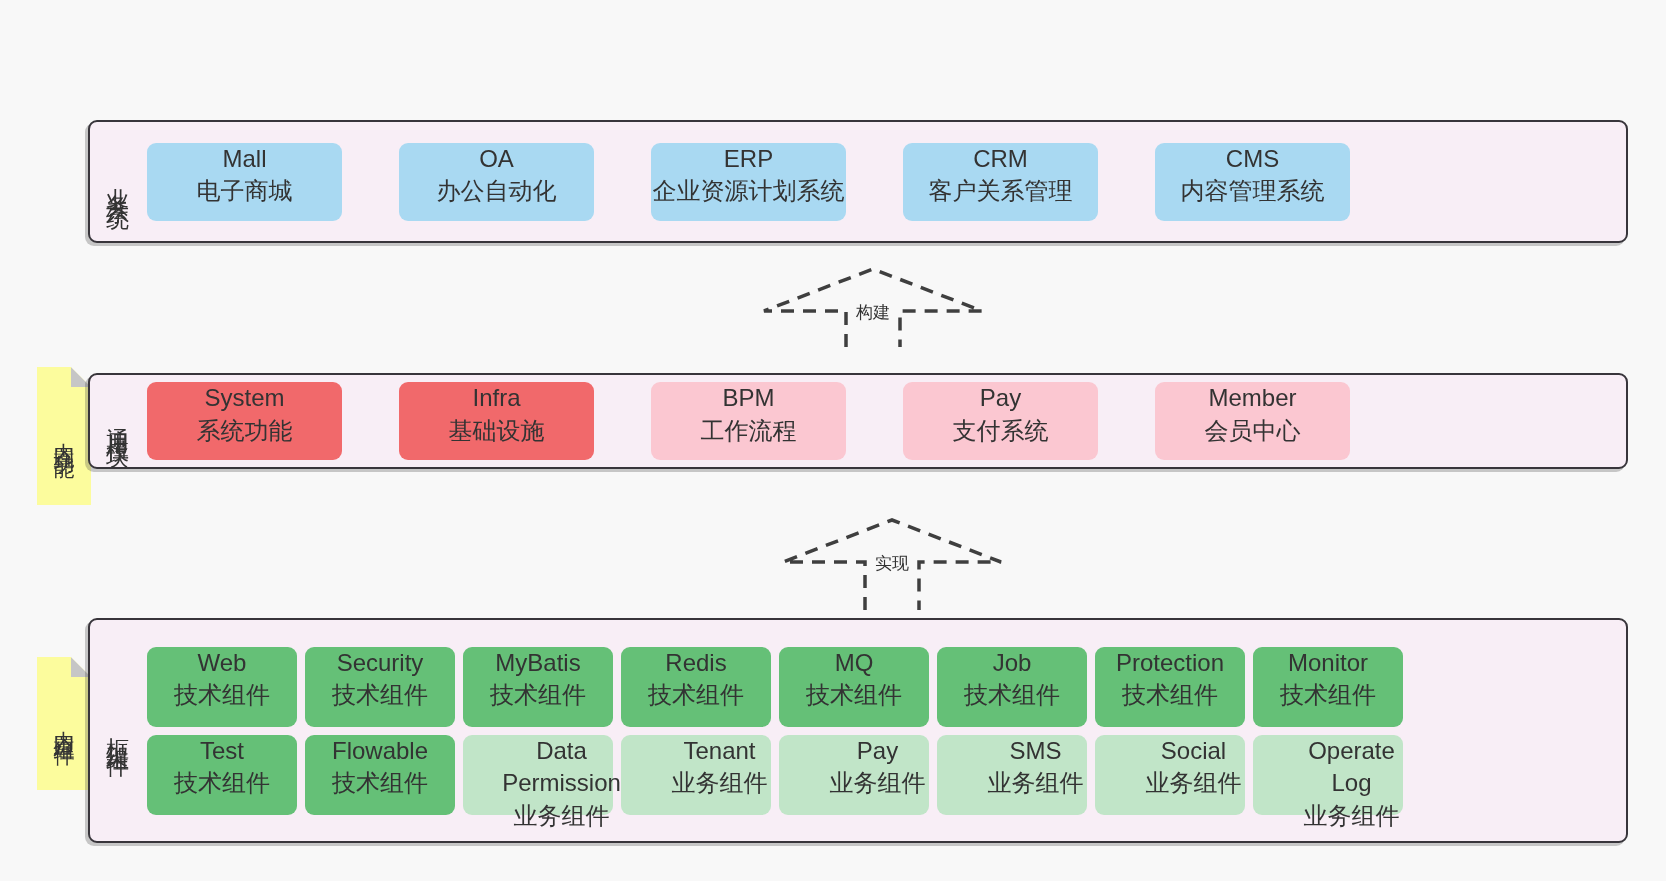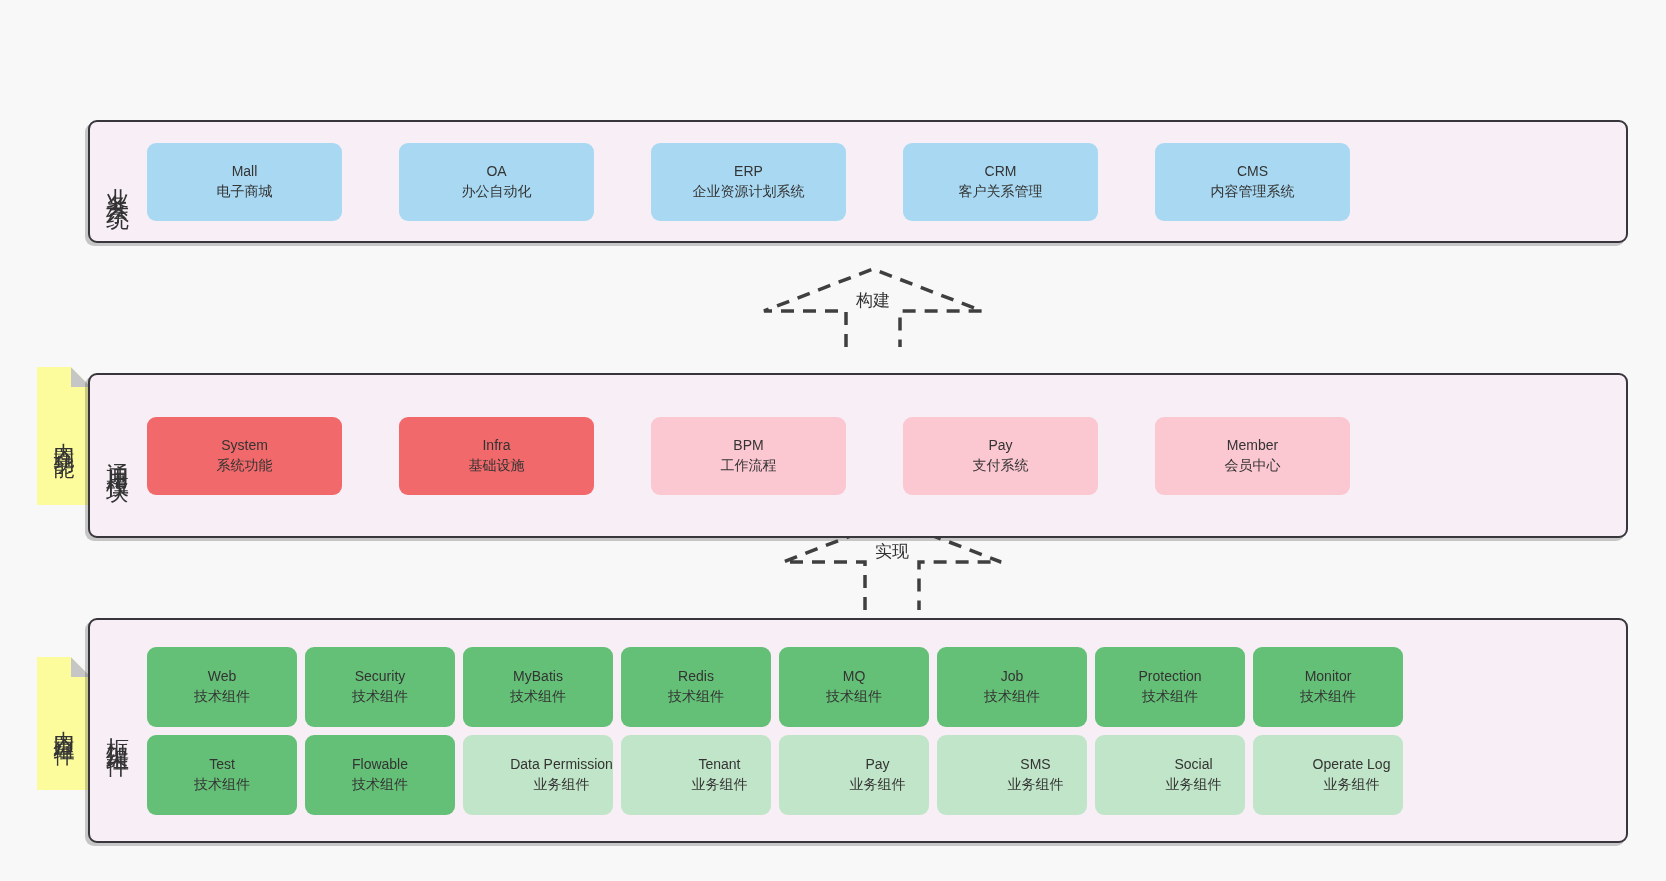--- a/index.html
+++ b/index.html
@@ -13,36 +13,36 @@
     width:1666px;height:881px;position:relative;overflow:hidden;
     background:var(--page-bg);color:var(--text);
     font-family:"Liberation Sans","DejaVu Sans",sans-serif;
   }
   .band{
     position:absolute;left:88px;width:1540px;box-sizing:border-box;
     background:var(--band-bg);border:2px solid var(--border);border-radius:9px;
     box-shadow:-3px 3px 0 rgba(70,70,70,0.28);z-index:2;
   }
   #band-0{top:120px;height:123px;}
-  #band-1{top:373px;height:165px;}
+  #band-1{top:373px;height:96px;}
   #band-2{top:618px;height:225px;}
   .band-label{
     position:absolute;left:13px;top:50%;transform:translateY(-50%);
     writing-mode:vertical-rl;text-orientation:upright;
     font-size:23px;letter-spacing:6px;color:var(--text);white-space:nowrap;
   }
   .boxes{
     position:absolute;left:57px;top:0;bottom:0;right:0;
     display:grid;align-content:center;justify-content:start;
   }
   .cols-6{grid-template-columns:repeat(6,195px);column-gap:57px;grid-auto-rows:78px;}
   .cols-8{grid-template-columns:repeat(8,150px);column-gap:36px;row-gap:24px;grid-auto-rows:80px;gap:8px;}
   .box{
-    border-radius:9px;display:flex;flex-direction:column;align-items:center;justify-content:center;
-    text-align:center;font-size:14px;line-height:1.36;color:var(--text);
+    border-radius:9px;display:flex;flex-direction:column;align-items:center;
+    text-align:center;font-size:24px;line-height:1.36;color:var(--text);
   }
   .box.blue{background:var(--blue);}
   .box.red{background:var(--red);}
   .box.pink{background:var(--pink);}
   .box.green_dark{background:var(--green-dark);}
   .box.green_light{background:var(--green-light);padding-left:47px;}
   .tab{
     position:absolute;left:37px;width:54px;z-index:1;background:var(--tab-bg);
     clip-path:polygon(0 0,calc(100% - 20px) 0,100% 20px,100% 100%,0 100%);
     display:flex;align-items:center;justify-content:center;
@@ -59,21 +59,21 @@
     font-size:21px;letter-spacing:5px;color:var(--text);white-space:nowrap;
   }
   .arrow{position:absolute;z-index:1;width:230px;}
   #arrow-0{left:758px;top:263px;height:84px;}
   #arrow-1{left:777px;top:514px;height:96px;}
   .arrow svg{display:block;width:100%;height:100%;}
   .arrow polyline{
     fill:none;stroke:var(--dash);stroke-width:3.5;stroke-dasharray:13 9;stroke-linecap:butt;
   }
   .arrow-label{
-    position:absolute;left:50%;top:26px;transform:translateX(-50%);
+    position:absolute;left:50%;top:38px;transform:translateX(-50%);
     background:var(--page-bg);padding:0 3px;font-size:17px;color:var(--text);white-space:nowrap;
   }
 </style>
 </head>
 <body>
 
 <div class="tab" id="tab-1">
   <span class="fold"></span>
   <span class="tab-label">内置功能</span>
 </div>

